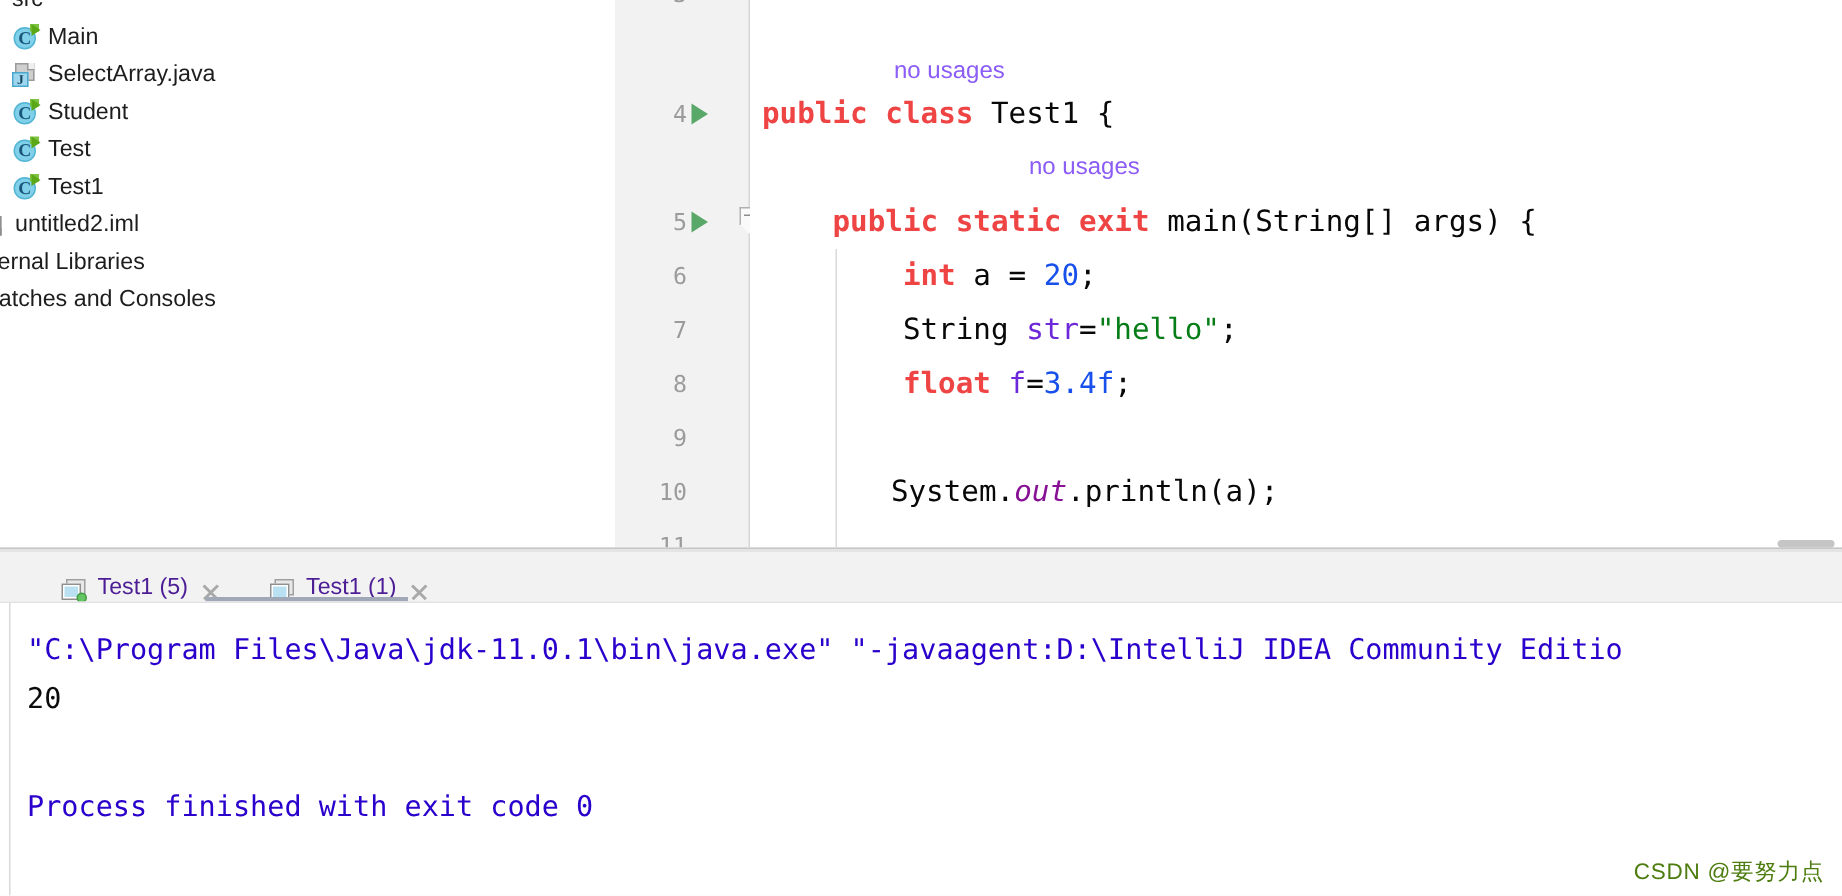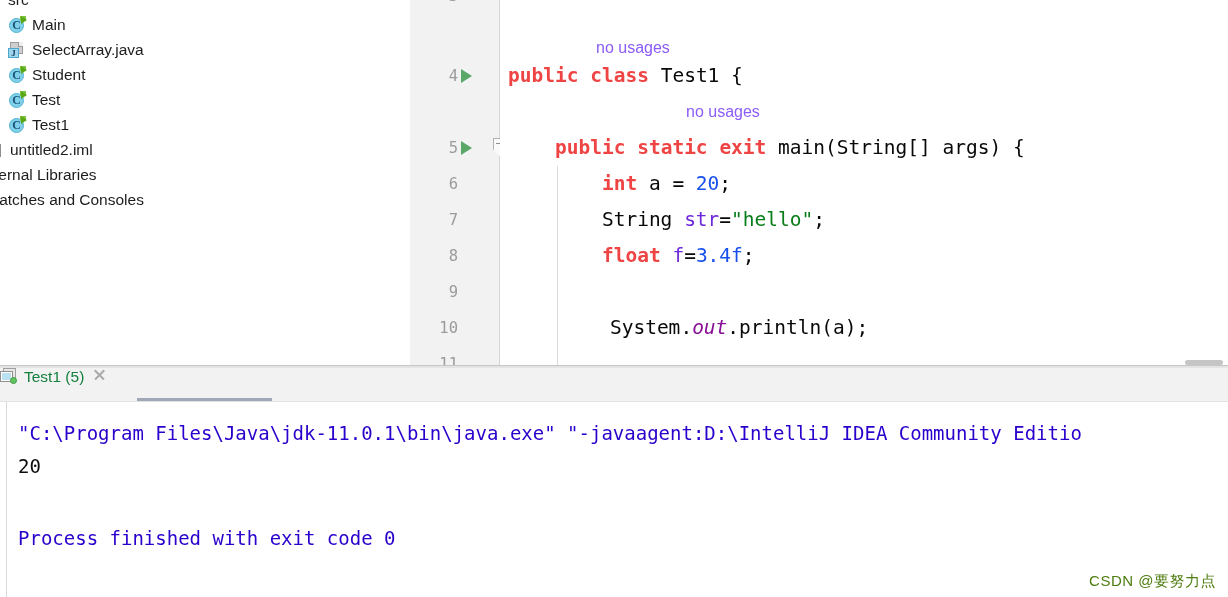--- a/index.html
+++ b/index.html
@@ -174,23 +174,24 @@
   #run-window {
     position: absolute; left: 0; top: 368px; width: 1228px; height: 229px;
     background: #f2f2f2;
   }
   #run-tabs {
     position: absolute; left: 0; top: 0; width: 1228px; height: 33px;
     background: #f2f2f2;
   }
   .run-tab {
     position: absolute; top: 0; height: 33px;
-    display: flex; align-items: flex-start;
-    font-size: 15.5px; color: #15803d;
+    display: flex; align-items: flex-end;
+    font-size: 15.5px; color: #4c1d95;
     white-space: nowrap;
+    margin-left: 41px;
   }
   .run-tab .tabico { position: relative; width: 17px; height: 15px; margin-right: 7px; flex: 0 0 17px; }
   .tabico .win-back {
     position: absolute; left: 3px; top: 0px; width: 13px; height: 11px;
     background: #e8e8e8; border: 1px solid #a0a0a0;
   }
   .tabico .win-front {
     position: absolute; left: 0px; top: 3px; width: 13px; height: 11px;
     background: #ffffff; border: 1px solid #8f8f8f;
   }
@@ -342,21 +343,21 @@
 
     <div id="code-pane">
       <div class="indent-guide" style="left:57px; top:166px; height:199px;"></div>
       <div id="code-content">
           <div class="codeline" style="top: 58px; left: 8px;"><span class="kw">public</span><span class="plain"> </span><span class="kw">class</span><span class="plain"> </span><span class="plain">Test1</span><span class="plain"> {</span></div>
           <div class="codeline" style="top: 130px; left: 8px;"><span class="plain">    </span><span class="kw">public</span><span class="plain"> </span><span class="kw">static</span><span class="plain"> </span><span class="kw">exit</span><span class="plain"> </span><span class="plain">main</span><span class="plain">(String[] args) {</span></div>
           <div class="codeline" style="top: 166px; left: 8px;"><span class="plain">        </span><span class="kw">int</span><span class="plain"> a = </span><span class="num">20</span><span class="plain">;</span></div>
           <div class="codeline" style="top: 202px; left: 8px;"><span class="plain">        </span><span class="plain">String</span><span class="plain"> </span><span class="loc">str</span><span class="plain">=</span><span class="str">"hello"</span><span class="plain">;</span></div>
           <div class="codeline" style="top: 238px; left: 8px;"><span class="plain">        </span><span class="kw">float</span><span class="plain"> </span><span class="loc">f</span><span class="plain">=</span><span class="num">3.4f</span><span class="plain">;</span></div>
           <div class="codeline" style="top: 274px; left: 8px;"></div>
-          <div class="codeline" style="top: 310px; left: 16px;"><span class="plain">        </span><span class="plain">System</span><span class="plain">.</span><span class="fld">out</span><span class="plain">.println(a);</span></div>
+          <div class="codeline" style="top: 310px; left: 0;"><span class="plain">        </span><span class="plain">System</span><span class="plain">.</span><span class="fld">out</span><span class="plain">.println(a);</span></div>
           <div class="hint" style="left: 96px; top: 37px;">no usages</div>
           <div class="hint" style="left: 186px; top: 101px;">no usages</div>
         </div>
     </div>
   </div>
 
   <div id="divider"></div>
   <div id="editor-hscroll"></div>
 
   <div id="run-window">
@@ -364,20 +365,29 @@
         <div class="run-tab" style="left: 0px; padding-left: 0px;">
           <span class="tabico">
             <span class="win-back"></span>
             <span class="win-front"></span>
             <span class="win-screen"></span>
             <span class="greendot"></span>
           </span>
           <span class="tablabel">Test1 (5)</span>
           <span class="tabclose"></span>
         </div>
+        <div class="run-tab" style="left: 125px; padding-left: 14px;">
+          <span class="tabico">
+            <span class="win-back"></span>
+            <span class="win-front"></span>
+            <span class="win-screen"></span>
+          </span>
+          <span class="tablabel">Test1 (1)</span>
+          <span class="tabclose"></span>
+        </div>
         <div class="tab-underline" style="left: 137px; width: 135px;"></div>
       </div>
     <div id="console">
       <div id="console-gutter"></div>
       <div id="console-content">
           <div class="console-line c-cmd" style="top: 20px;">"C:\Program Files\Java\jdk-11.0.1\bin\java.exe" "-javaagent:D:\IntelliJ IDEA Community Editio</div>
           <div class="console-line c-out" style="top: 53px;">20</div>
           <div class="console-line c-done" style="top: 125px;">Process finished with exit code 0</div>
         </div>
     </div>

